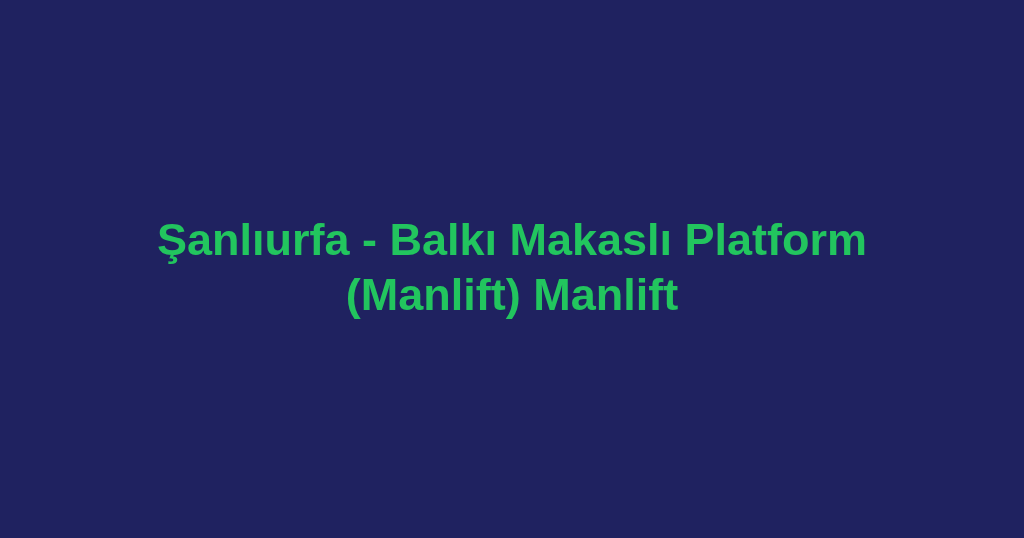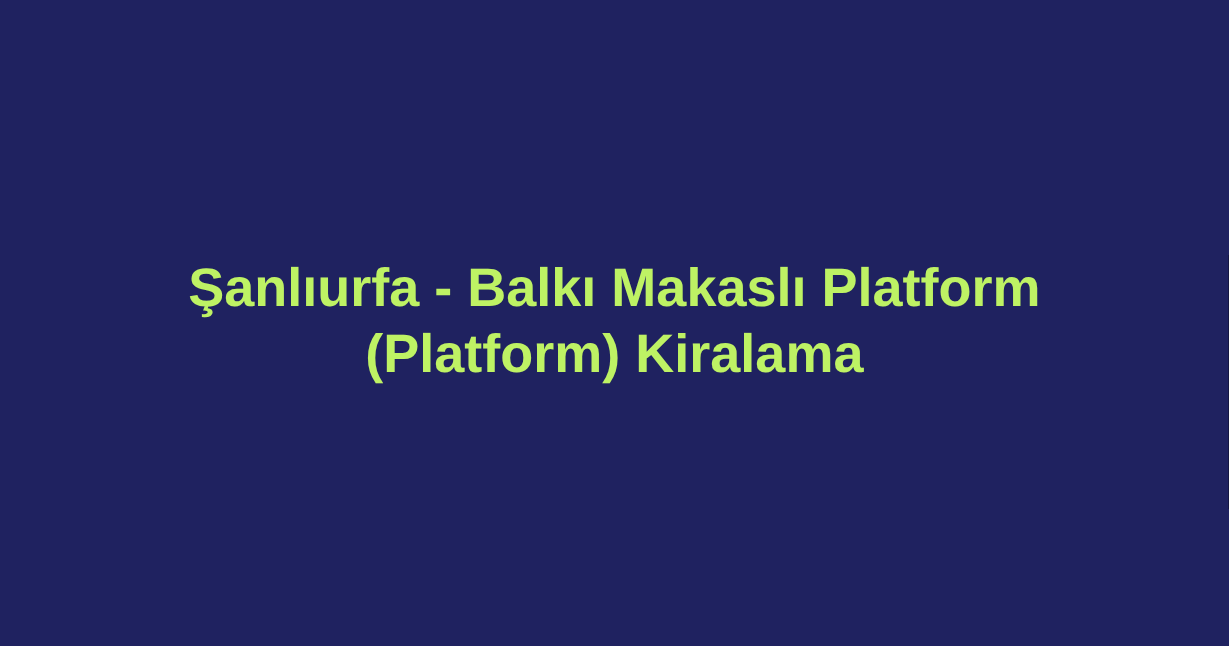--- a/index.html
+++ b/index.html
@@ -49,19 +49,19 @@
     display: block;
   }
 </style>
 </head>
 <body>
 
 <div class="og-card" style="background-color: rgb(31, 34, 96);">
 
   <div class="title-block">
 
-    <h1 class="og-title" style="color: #bef264;">
+    <h1 class="og-title" style="color: #22c55e;">
       <span class="line">Şanlıurfa - Balkı Makaslı Platform</span>
-      <span class="line">(Platform) Kiralama</span>
+      <span class="line">(Manlift) Manlift</span>
     </h1>
 
   </div>
 </div>
 
 </body></html>

